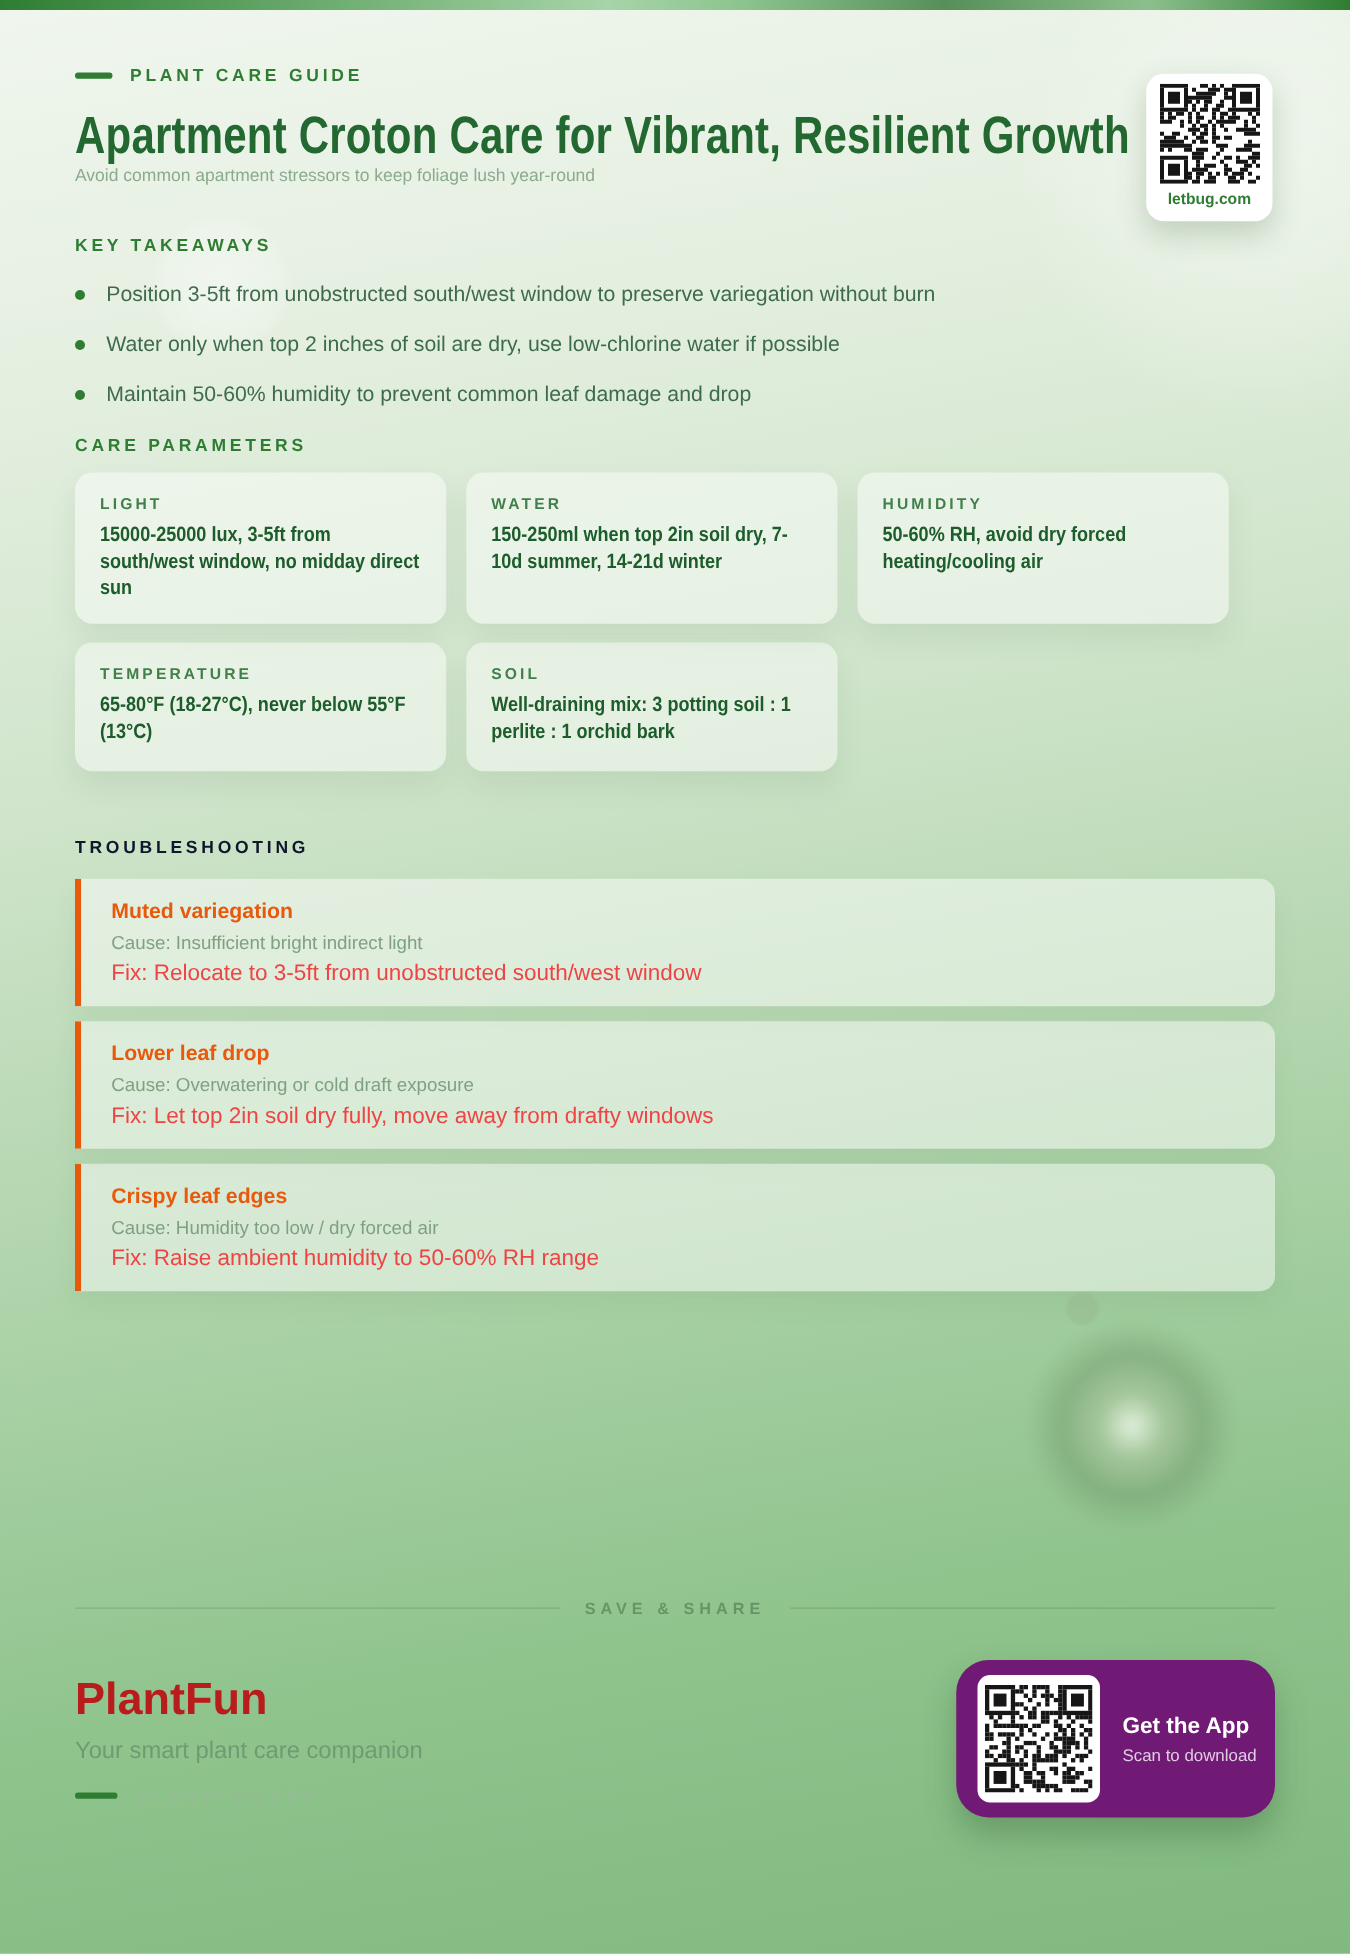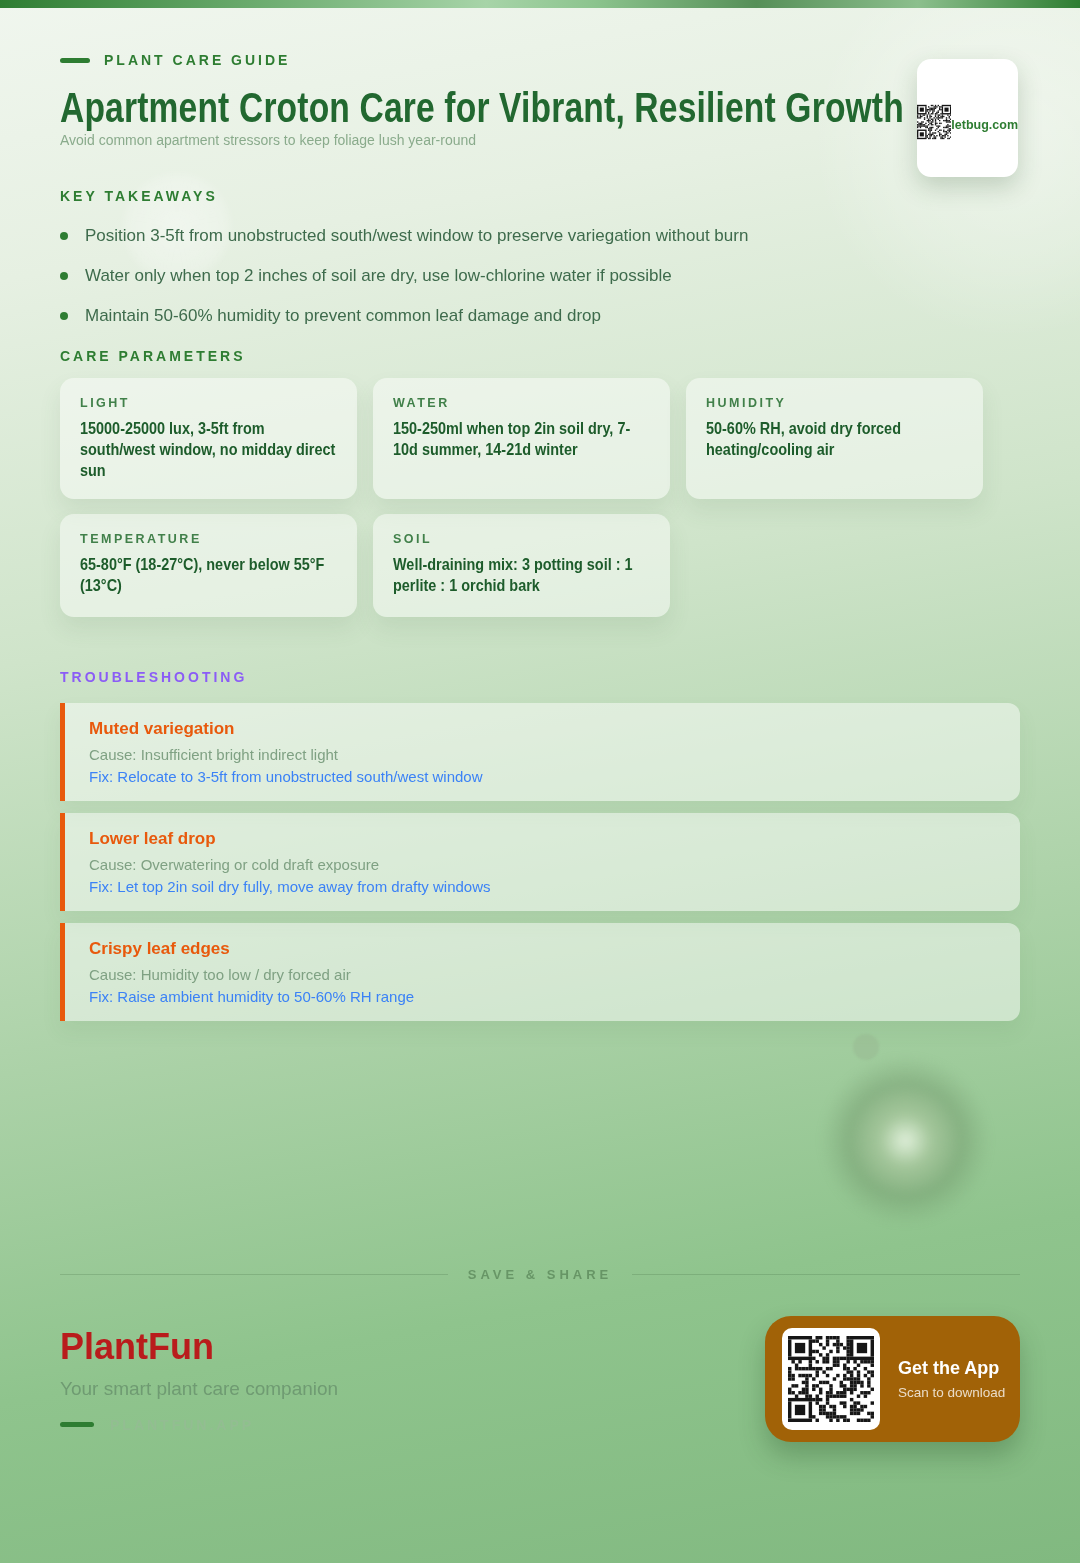--- a/index.html
+++ b/index.html
@@ -24,59 +24,59 @@
   .eyebrow{display:flex;align-items:center;gap:14px;padding-top:52px;}
   .eyebrow .dash{width:30px;height:5px;border-radius:3px;background:#2e7d32;}
   .eyebrow .etext{font-size:14px;font-weight:bold;letter-spacing:3px;color:#2e7d32;}
 
   .title{margin-top:16px;width:1125px;transform:scaleX(0.80);transform-origin:left top;
     font-size:42px;line-height:1.15;font-weight:bold;color:#226830;letter-spacing:0.2px;}
   .subtitle{margin-top:0;font-size:14px;color:#8aab8c;}
 
   .qr-card{position:absolute;left:917px;top:59px;width:101px;height:118px;z-index:4;
     background:#fff;border-radius:14px;box-shadow:0 10px 24px rgba(40,80,40,0.22);
-    display:flex;flex-direction:row;align-items:center;padding-top:8px;box-sizing:border-box;}
+    display:flex;flex-direction:column;align-items:center;padding-top:8px;box-sizing:border-box;}
   .qr-card svg{display:block;}
   .qr-caption{margin-top:5px;font-size:12.5px;font-weight:bold;color:#2e7d32;}
 
   .section-label{font-size:14px;font-weight:bold;letter-spacing:3px;color:#2e7d32;}
-  .section-label.orange{color:#8b5cf6;}
+  .section-label.orange{color:#0f172a;}
   .kt-label{margin-top:40px;}
   .kt-list{margin-top:20px;}
   .kt-item{display:flex;gap:17px;margin-bottom:16px;font-size:17px;line-height:24px;color:#3e6b4c;}
   .kt-dot{flex:0 0 auto;width:8px;height:8px;border-radius:50%;background:#2e7d32;margin-top:8px;}
 
   .cp-label{margin-top:20px;}
   .cp-grid{margin-top:14px;display:grid;grid-template-columns:repeat(3,297px);column-gap:16px;row-gap:15px;}
   .card{background:rgba(255,255,255,0.45);border-radius:14px;padding:18px 20px;box-sizing:border-box;
     min-height:103px;box-shadow:0 12px 22px rgba(70,110,70,0.10);}
   .card-label{font-size:12.5px;font-weight:bold;letter-spacing:2.5px;color:#41804a;}
   .card-value{margin-top:8px;font-size:16.5px;font-weight:600;line-height:21px;color:#1d5c2b;
     width:295px;transform:scaleX(0.875);transform-origin:left top;}
 
   .ts-label{margin-top:52px;}
   .ts-list{margin-top:18px;}
   .tcard{background:rgba(255,255,255,0.48);border-left:5px solid #e8590c;border-radius:0 12px 12px 0;
     padding:16px 24px;margin-bottom:12px;box-shadow:0 10px 20px rgba(70,110,70,0.08);}
   .t-title{font-size:17px;font-weight:bold;color:#e8590c;margin-bottom:7px;}
   .t-cause{font-size:15px;color:#7fa183;margin-bottom:5px;}
-  .t-fix{font-size:15px;color:#3b82f6;}
+  .t-fix{font-size:18px;color:#ef4444;}
 
   .divider{margin-top:246px;display:flex;align-items:center;gap:20px;justify-content:flex-end;}
   .divider .line{flex:1;height:1px;background:rgba(60,100,60,0.22);}
   .divider .dtext{font-size:13px;letter-spacing:4px;color:rgba(50,90,50,0.45);font-weight:bold;}
 
   .footer{margin-top:34px;display:flex;justify-content:space-between;align-items:center;}
   .brand{font-size:36px;font-weight:bold;color:#b91c1c;}
   .tagline{margin-top:10px;font-size:19px;color:#6f9b72;}
   .site-row{margin-top:17px;display:flex;align-items:center;gap:16px;}
   .site-row .dash{width:34px;height:5px;border-radius:3px;background:#2e7d32;}
   .site-row .stext{font-size:14px;letter-spacing:3px;font-weight:bold;color:#93bd92;}
 
-  .app-card{width:255px;height:126px;background:#a16207;border-radius:26px;
+  .app-card{width:255px;height:126px;background:#701a75;border-radius:26px;
     display:flex;align-items:center;padding-left:17px;box-sizing:border-box;gap:18px;
     box-shadow:0 14px 26px rgba(30,70,30,0.28);}
   .app-qr{width:98px;height:102px;background:#fff;border-radius:10px;display:flex;align-items:center;justify-content:center;flex:0 0 auto;}
   .app-title{font-size:18px;font-weight:bold;color:#ffffff;}
   .app-sub{margin-top:6px;font-size:13.5px;color:rgba(255,255,255,0.78);}
 </style>
 </head>
 <body>
 
 <div class="topbar"></div>

